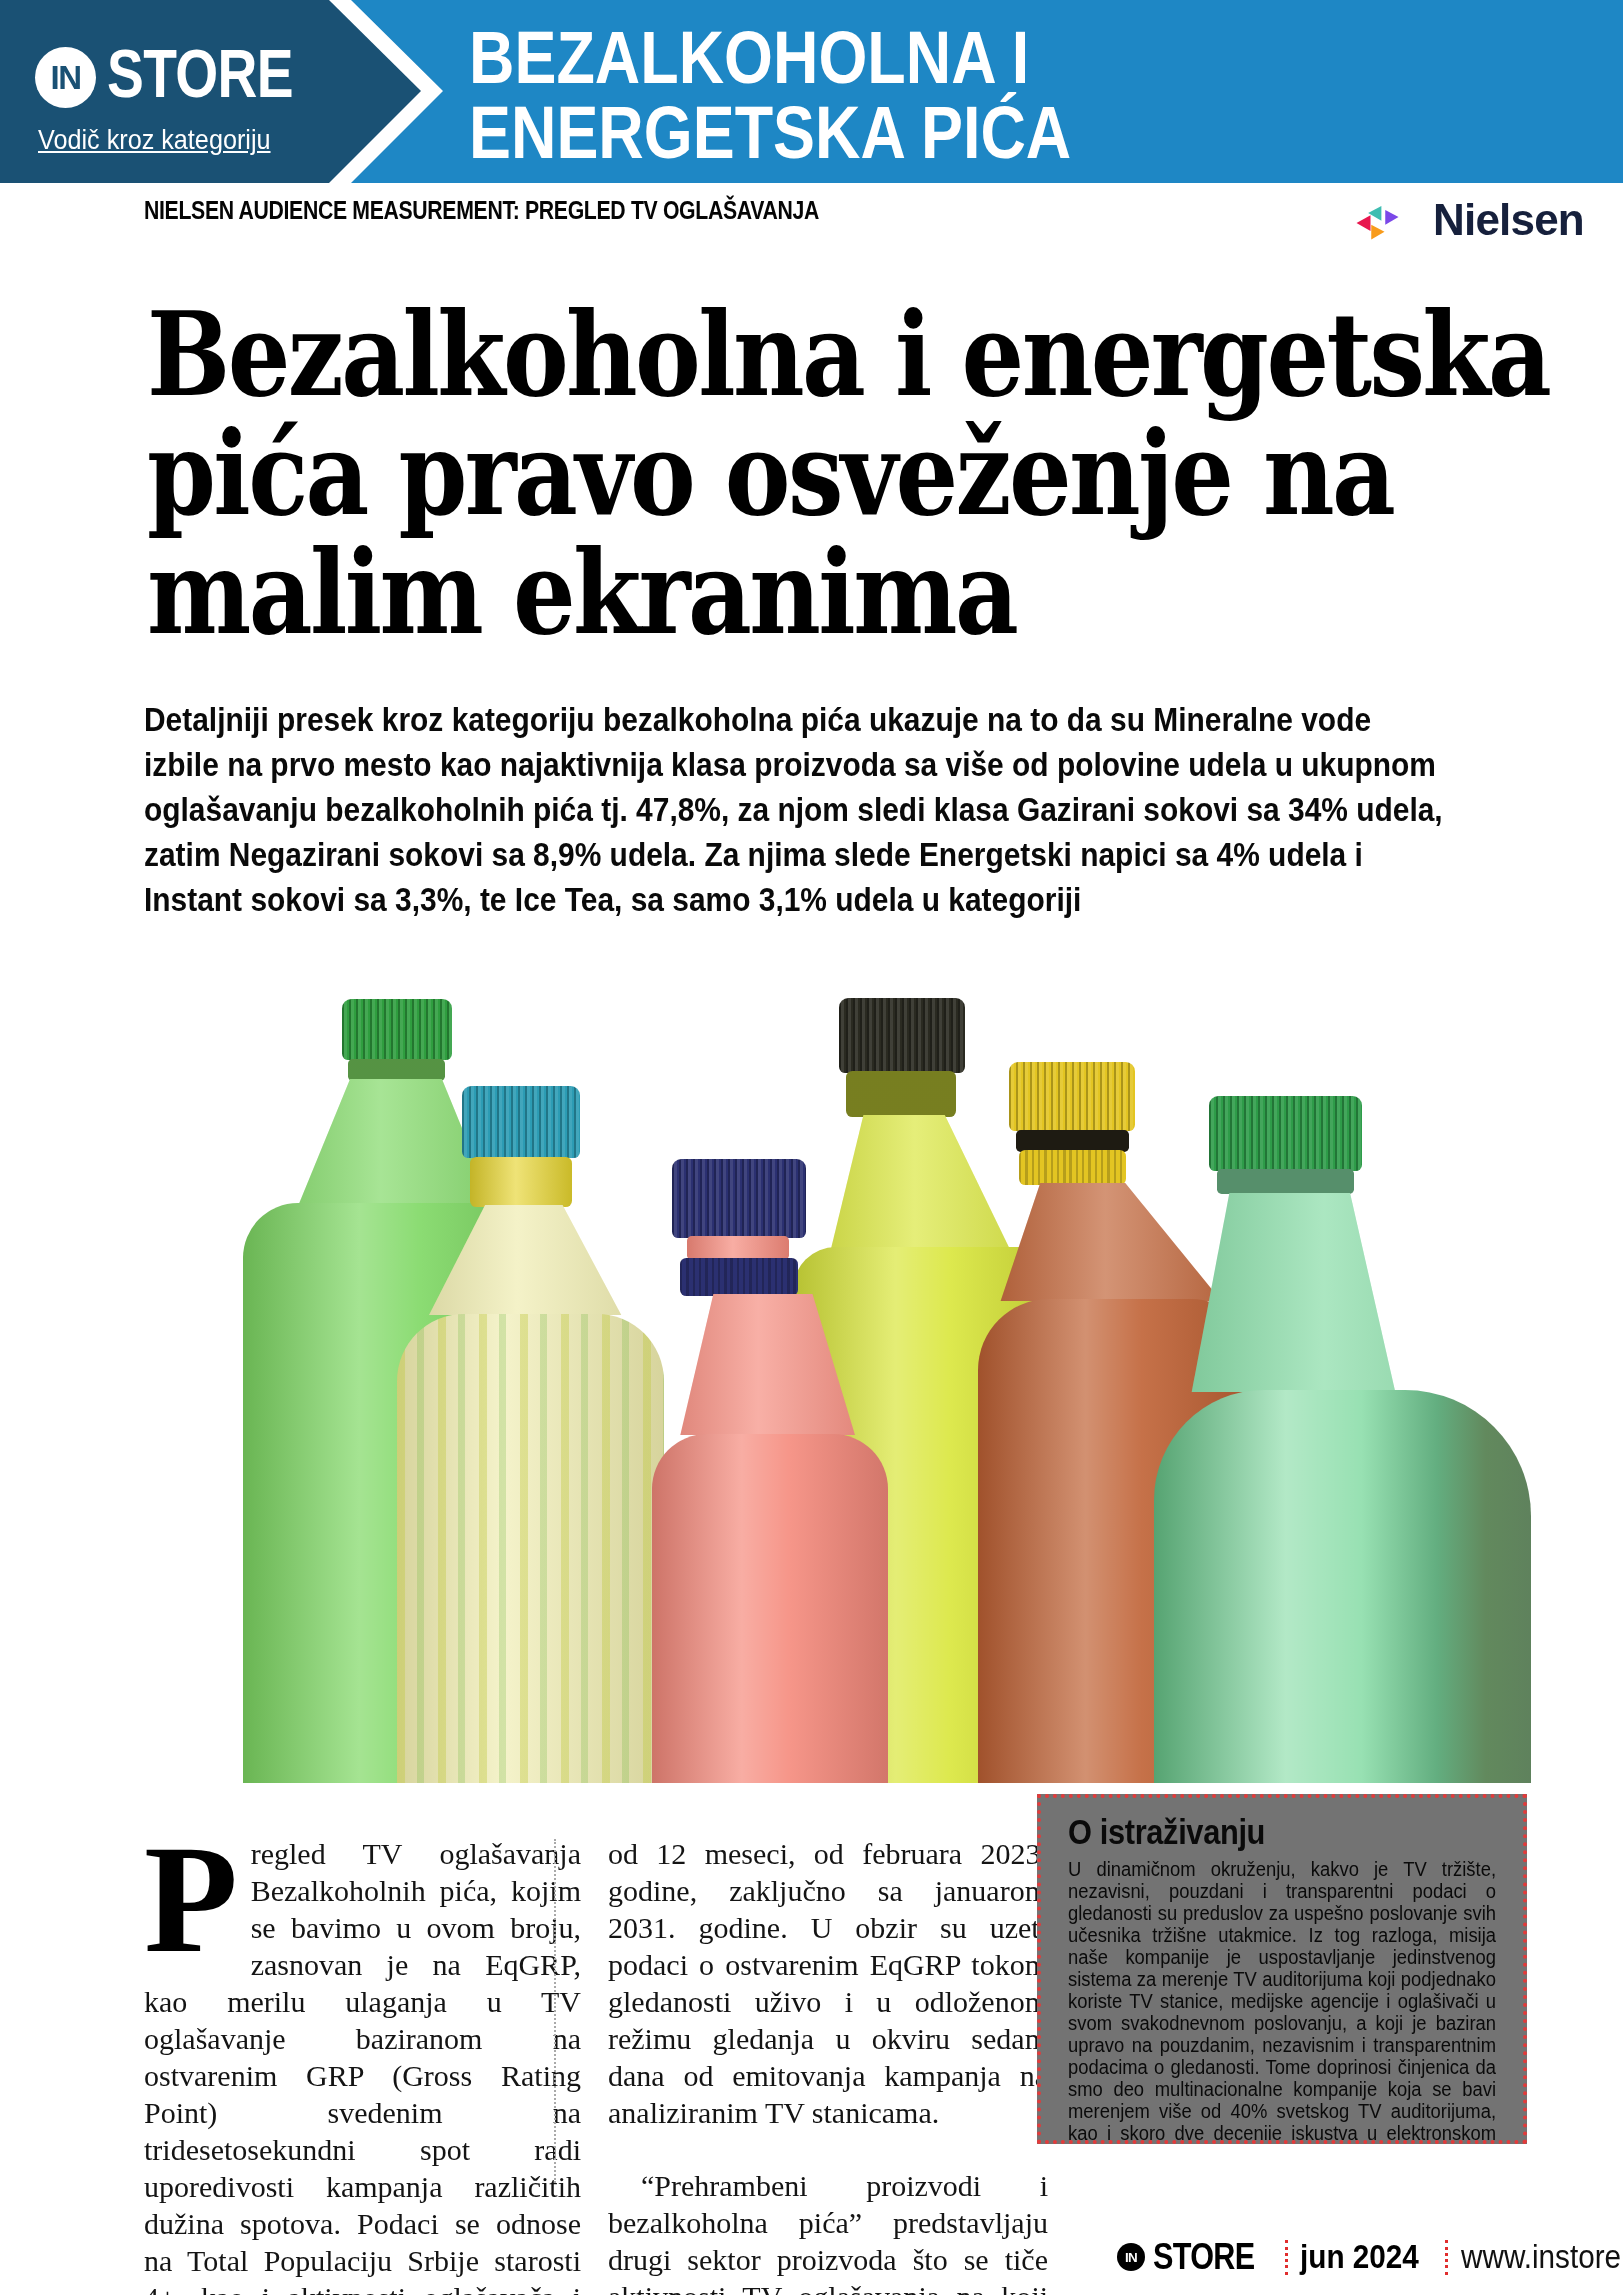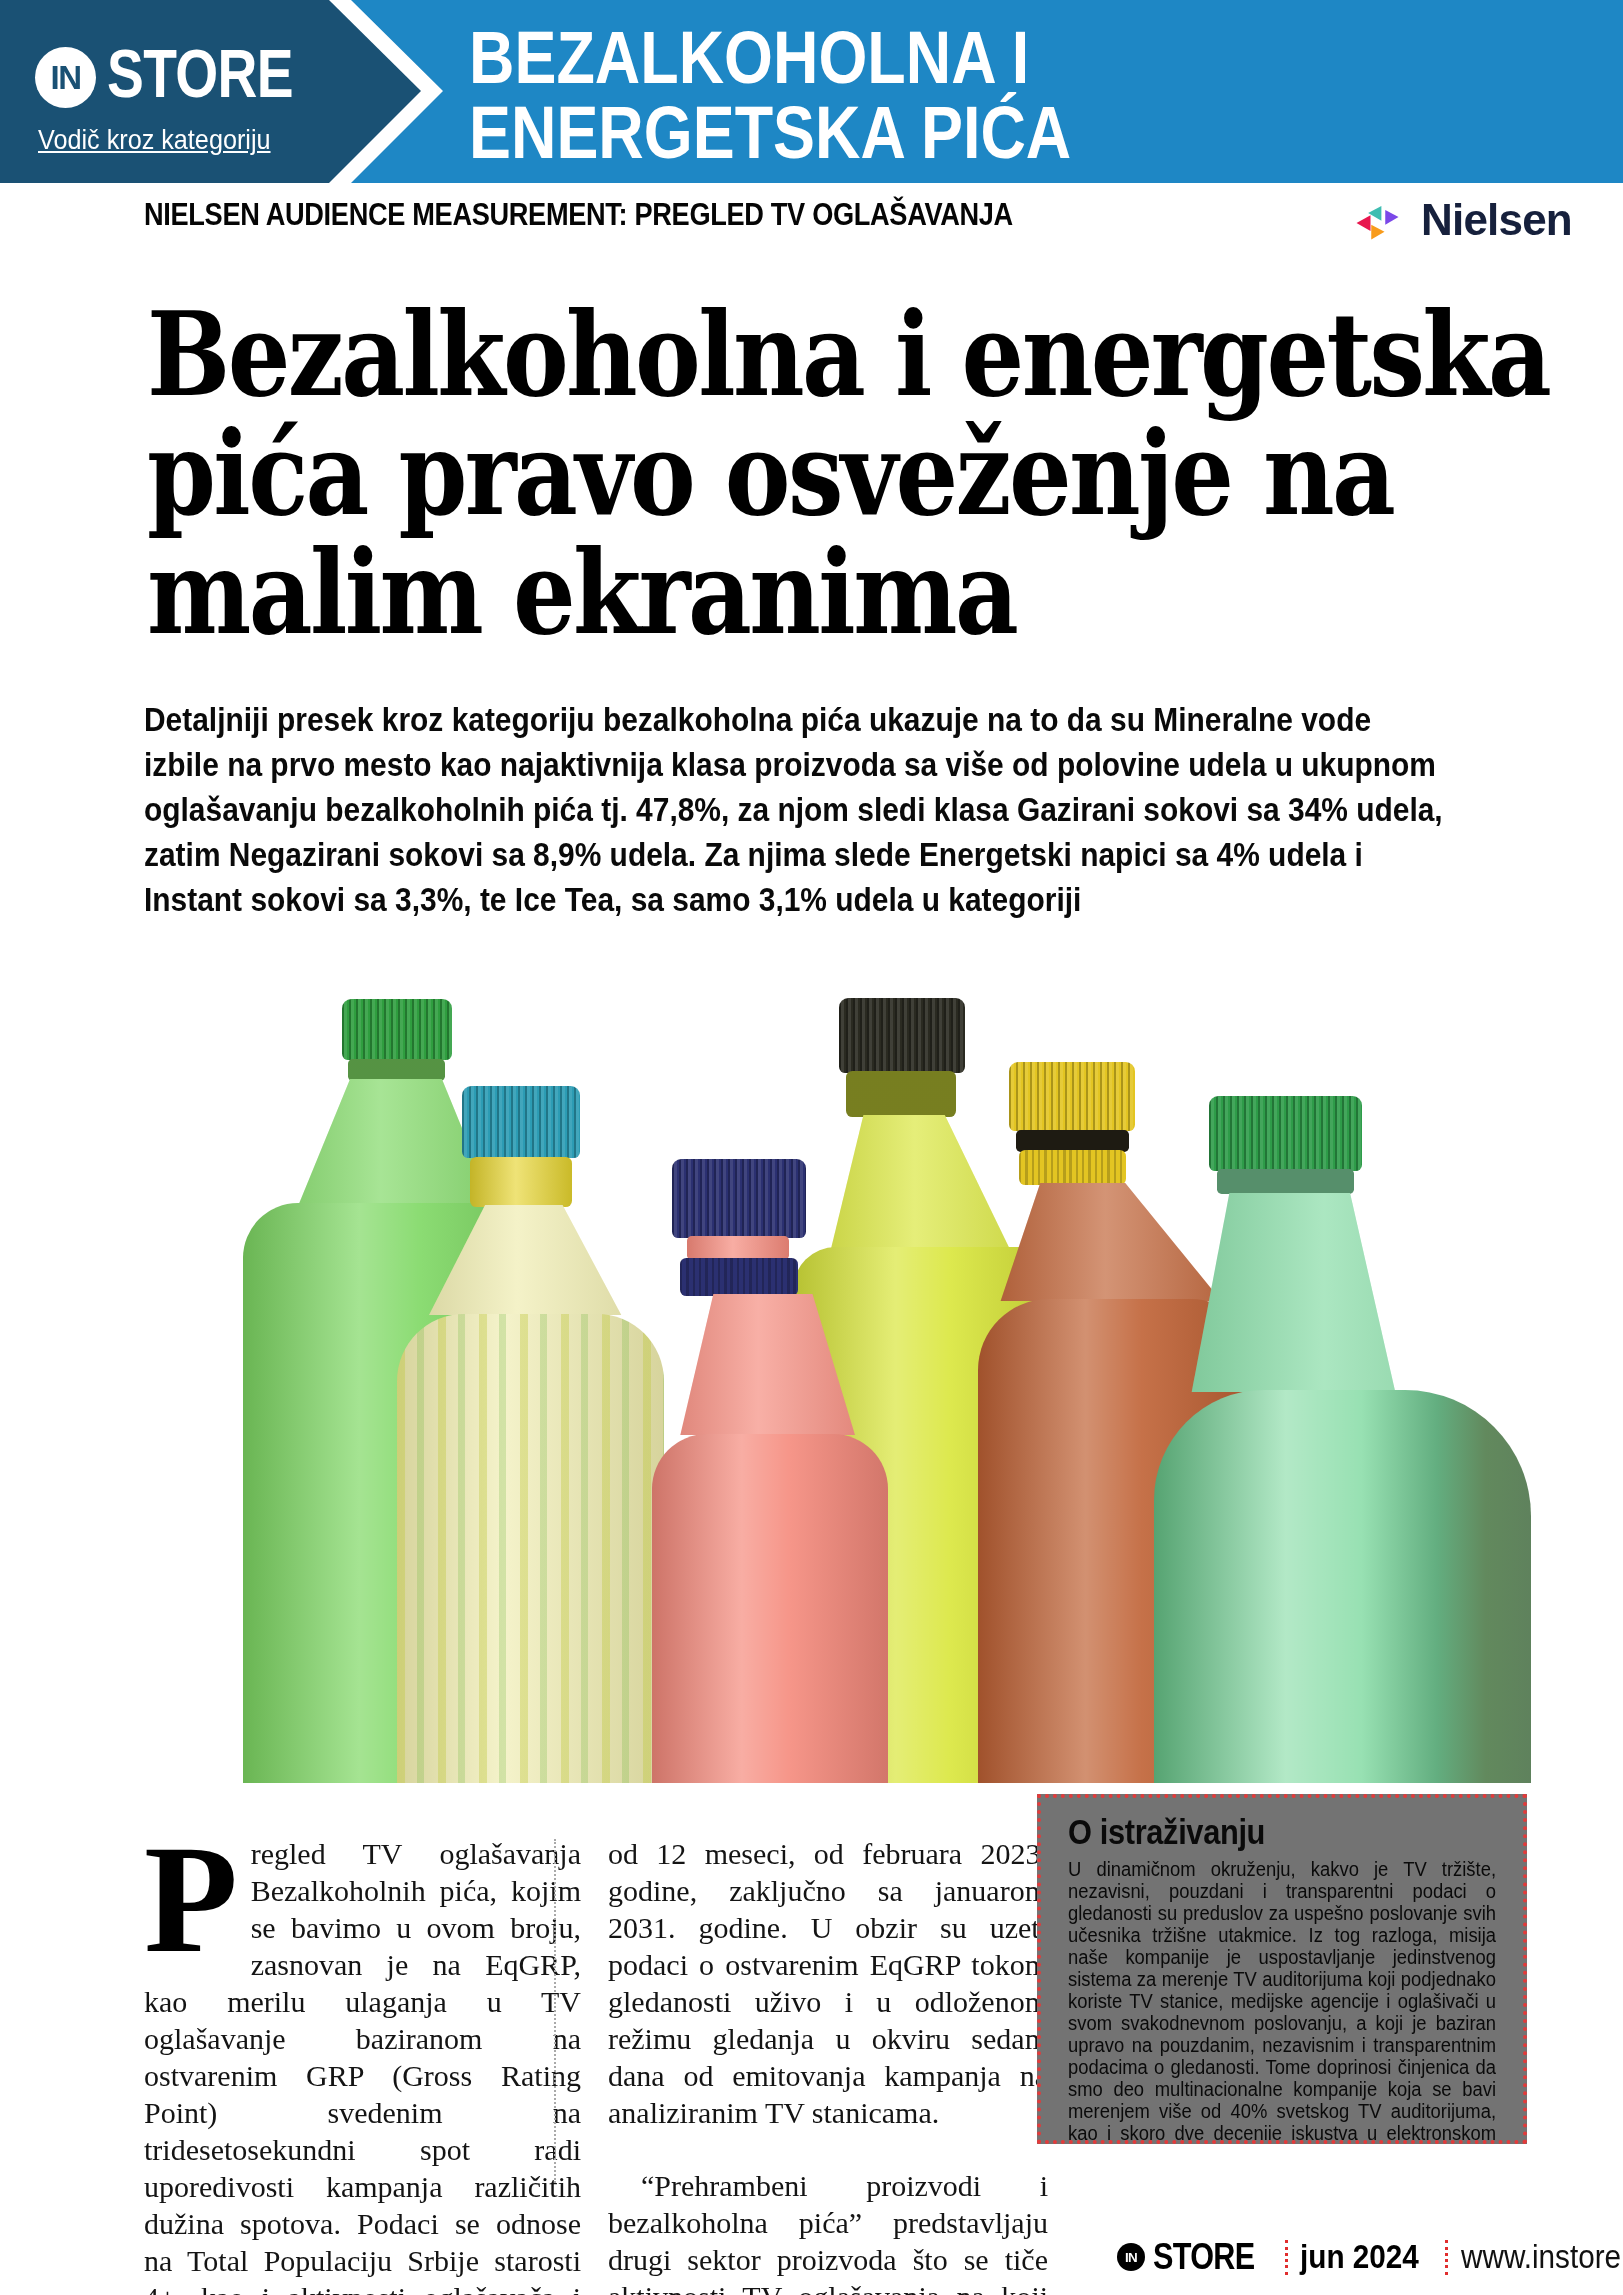--- a/index.html
+++ b/index.html
@@ -27,23 +27,23 @@
   .logo-circle span{color:#1a5174;font-weight:900;font-size:33px;letter-spacing:-1.6px;}
   .logo-store{position:absolute;left:107px;top:39px;font-weight:900;font-size:69px;
       color:#ffffff;letter-spacing:-0.8px;line-height:69px;white-space:nowrap;}
   .logo-tagline{position:absolute;left:38px;top:124px;font-size:28px;color:#ffffff;
       white-space:nowrap;font-weight:400;text-decoration:underline;}
   .band-title{position:absolute;left:469px;top:20.4px;width:644px;font-weight:900;color:#ffffff;
       font-size:74px;line-height:75px;letter-spacing:0;}
   .band-title div{white-space:nowrap;}
 
   
-  .kicker{left:104px;top:196px;width:1021px;font-weight:900;font-size:32px;color:#050505;
+  .kicker{left:104px;top:196px;width:1021px;font-weight:900;font-size:25px;color:#050505;
       letter-spacing:-0.4px;}
-  .nielsen{left:1307px;top:198px;display:flex;align-items:center;gap:13px;}
+  .nielsen{left:1307px;top:198px;display:flex;align-items:center;gap:25px;}
   .nielsen svg{display:block;}
   .nielsen-word{font-size:44px;font-weight:700;color:#16203c;letter-spacing:-0.8px;line-height:44px;}
 
   
   .headline{left:99px;top:287px;width:1382px;font-family:"DejaVu Serif","Liberation Serif",serif;
       font-weight:700;font-size:116px;line-height:119px;color:#000000;letter-spacing:-3.1px;}
   .headline div{white-space:nowrap;}
 
   
   .intro{left:104px;top:697px;width:1335px;font-weight:700;font-size:34px;line-height:45px;

